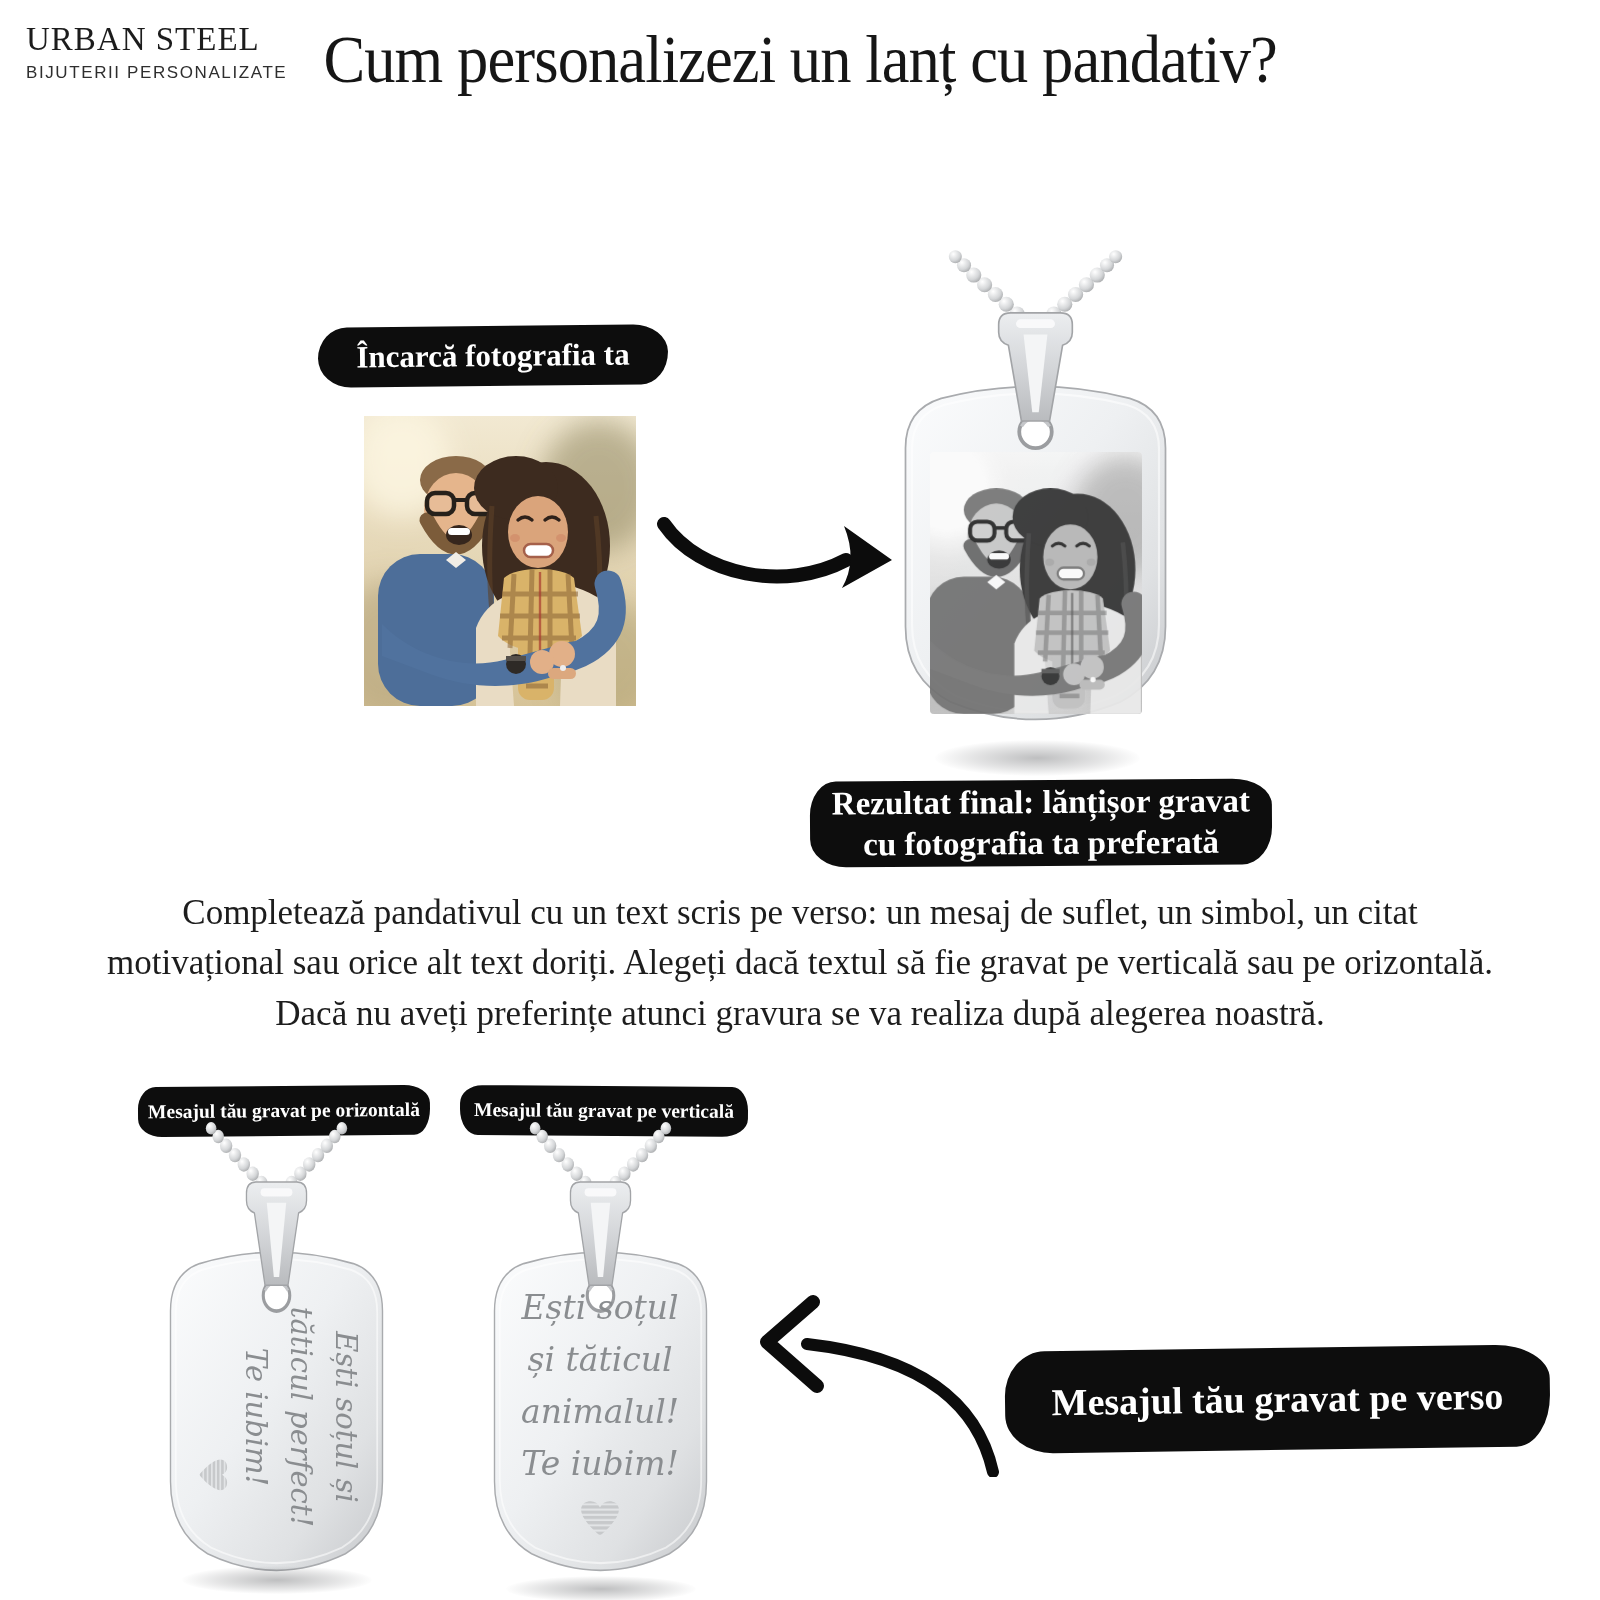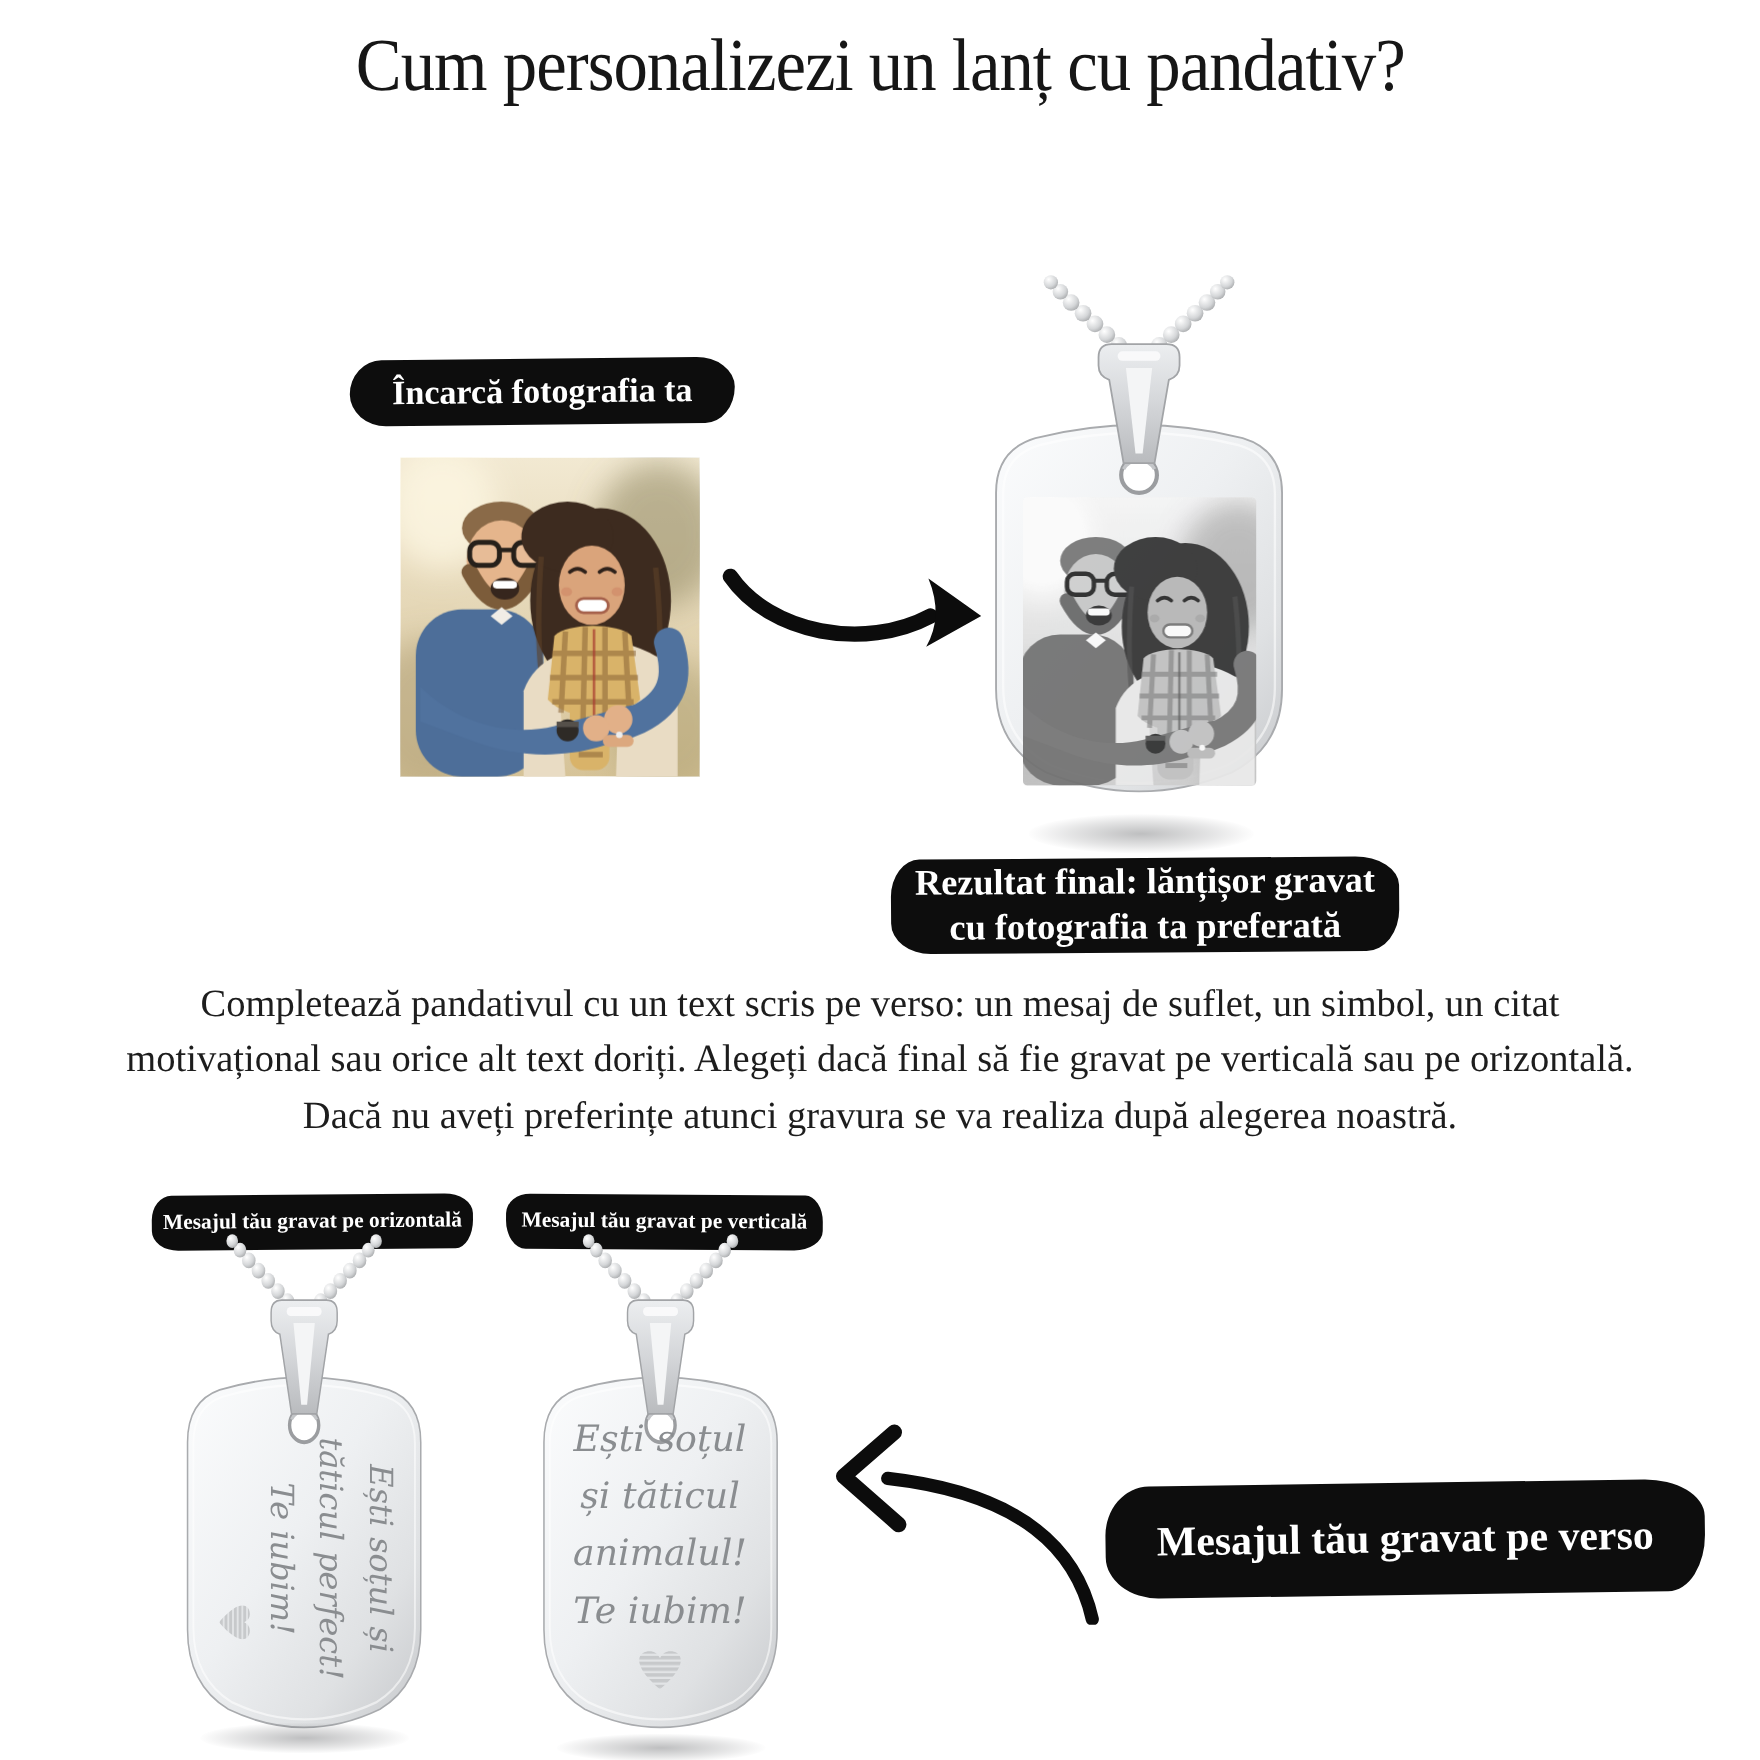--- a/index.html
+++ b/index.html
@@ -205,20 +205,24 @@
         <circle cx="152" cy="248" r="10" fill="#2e2a26"></circle>
         <rect x="142" y="240" width="20" height="5" fill="#55504a"></rect>
         <circle cx="198" cy="238" r="13" fill="#e2b088"></circle>
         <circle cx="178" cy="246" r="12" fill="#e2b088"></circle>
         <rect x="184" y="252" width="28" height="11" rx="5.5" fill="#dca87e"></rect>
         <circle cx="199" cy="252" r="3" fill="#eeeeee"></circle>
       </symbol>
     </defs>
   </svg>
 
+  <header class="brand">
+    <div class="brand-name">URBAN STEEL</div>
+    <div class="brand-tagline">BIJUTERII PERSONALIZATE</div>
+  </header>
 
   <h1 class="page-title"><span class="inner">Cum personalizezi un lanț cu pandativ?</span></h1>
 
   <div class="blob blob-upload">
     <span>Încarcă fotografia ta</span>
   </div>
 
   <svg class="photo-svg" width="272" height="290" viewBox="0 0 272 290">
     <use href="#couple"></use>
   </svg>
@@ -233,21 +237,21 @@
   </svg>
   <svg class="engraved-svg" viewBox="0 0 272 290" preserveAspectRatio="xMidYMid slice">
     <use href="#couple"></use>
   </svg>
   <div class="tag-shadow shadow-big"></div>
 
   <div class="blob blob-result">
     <span>Rezultat final: lănțișor gravat cu fotografia ta preferată</span>
   </div>
 
-  <p class="paragraph">Completează pandativul cu un text scris pe verso: un mesaj de suflet, un simbol, un citat motivațional sau orice alt text doriți. Alegeți dacă final să fie gravat pe verticală sau pe orizontală. Dacă nu aveți preferințe atunci gravura se va realiza după alegerea noastră.</p>
+  <p class="paragraph">Completează pandativul cu un text scris pe verso: un mesaj de suflet, un simbol, un citat motivațional sau orice alt text doriți. Alegeți dacă textul să fie gravat pe verticală sau pe orizontală. Dacă nu aveți preferințe atunci gravura se va realiza după alegerea noastră.</p>
 
   <div class="blob blob-horizontal">
     <span>Mesajul tău gravat pe orizontală</span>
   </div>
   <div class="blob blob-vertical">
     <span>Mesajul tău gravat pe verticală</span>
   </div>
 
   <svg class="pendant-svg pendant-h" width="265" height="470" viewBox="0 0 300 455" preserveAspectRatio="none">
     <use href="#dogtag"></use>

